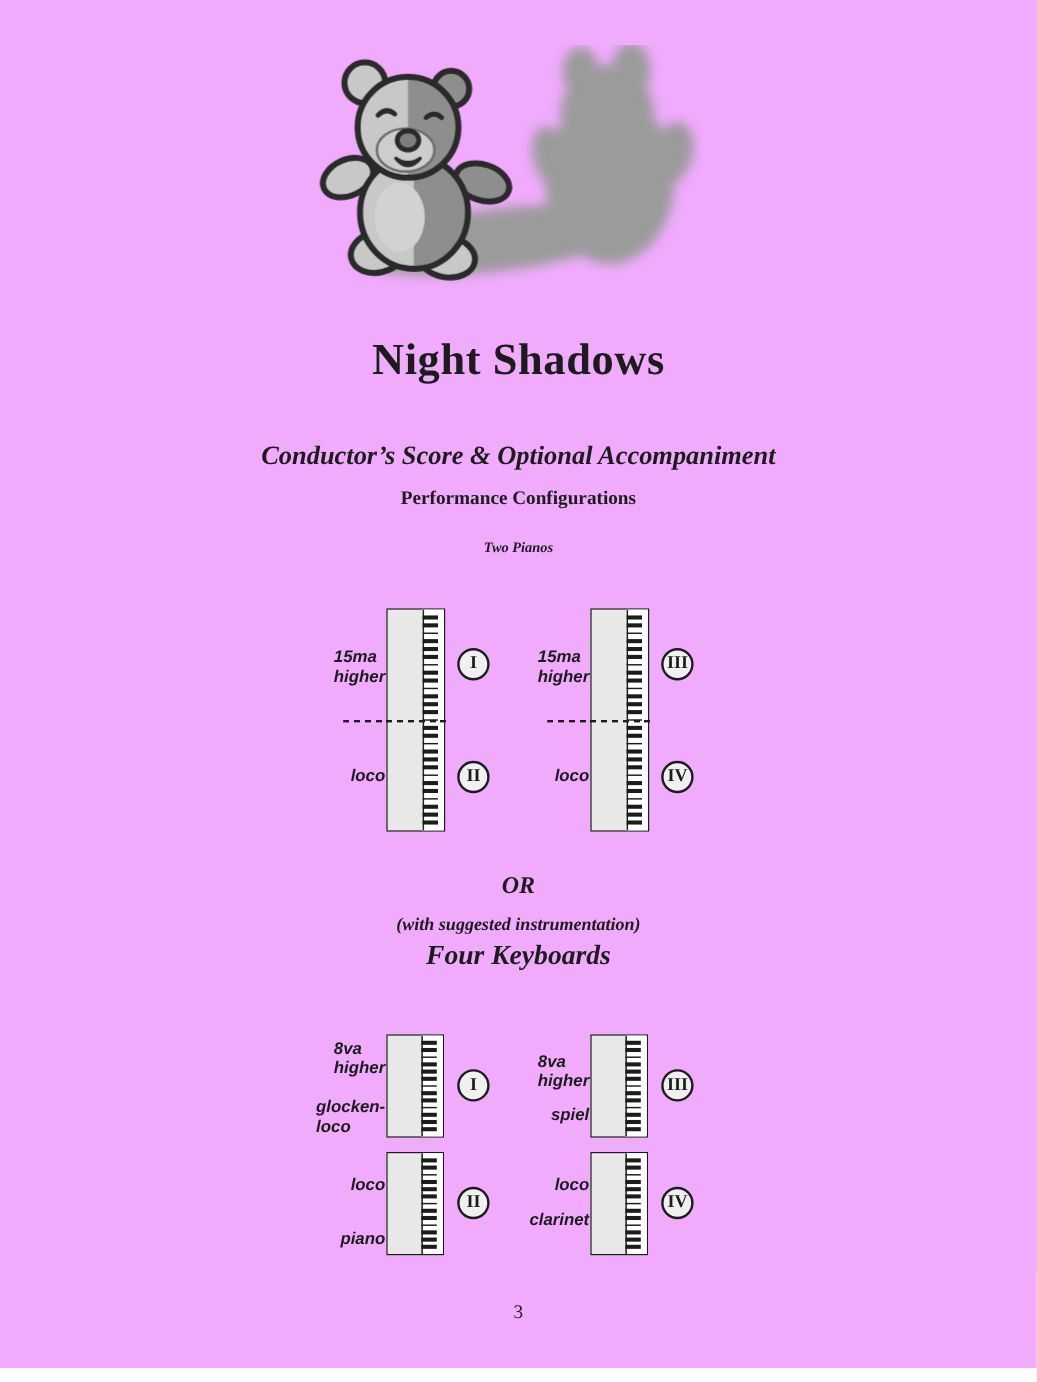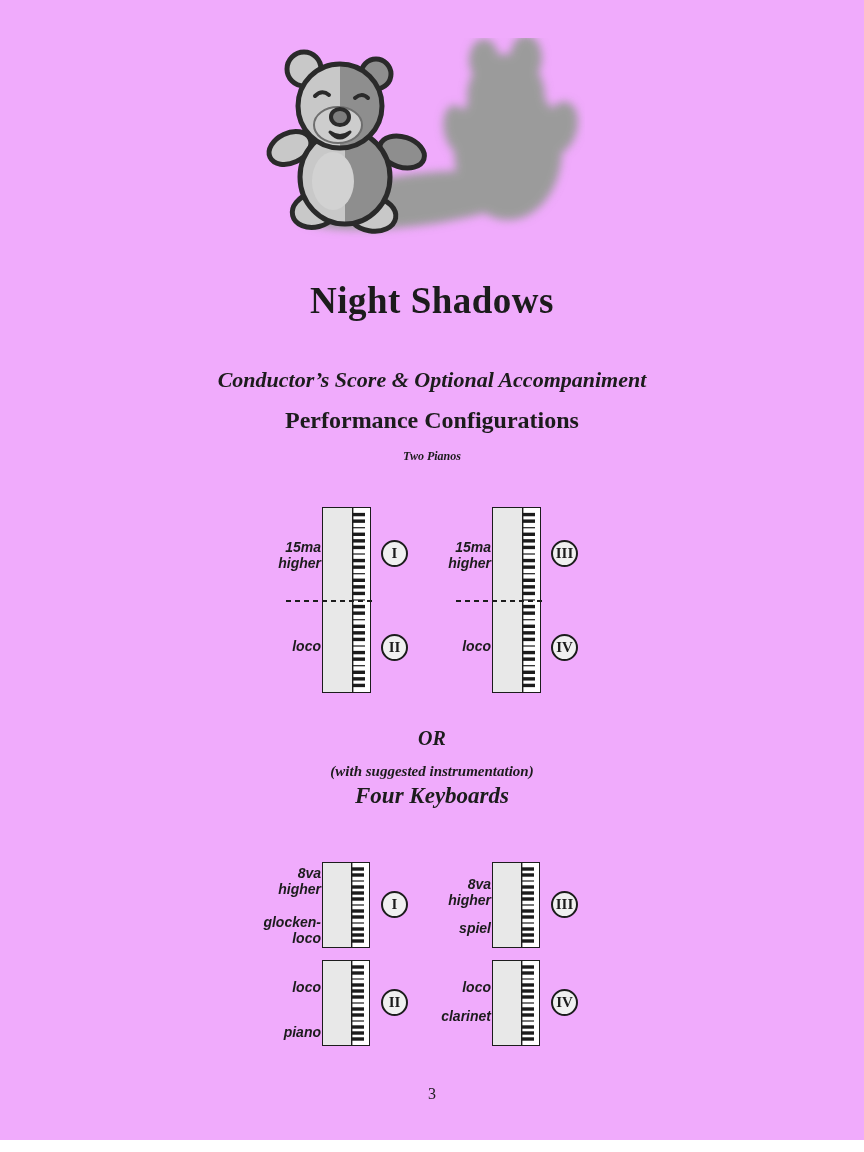--- a/index.html
+++ b/index.html
@@ -5,41 +5,41 @@
   html,body { margin:0; padding:0; background:#ffffff; }
   .page {
     position:relative; width:864px; height:1140px; margin:0 auto;
     background:#f0abfc; overflow:hidden; color:var(--ink,#1c1c1c);
     font-family:"Liberation Serif", serif;
   }
   
   .centered { position:absolute; left:0; width:100%; text-align:center; margin:0; }
   .title        { top:279px; font-size:37px; font-weight:bold; letter-spacing:.5px; }
   .subtitle     { top:322px; font-size:22px; font-weight:bold; font-style:italic;margin-top:45px; }
-  .h-perf       { top:407px; font-size:24px; font-weight:bold; }
+  .h-perf       { top:407px; font-size:16px; font-weight:bold; }
   .h-two        { top:449px; font-size:12px; font-weight:bold; font-style:italic; }
   .h-or         { top:727px; font-size:20px; font-weight:bold; font-style:italic; }
   .h-four       { top:783px; font-size:23px; font-weight:bold; font-style:italic; }
   .h-four-note  { top:763px; font-size:15px; font-weight:bold; font-style:italic; }
   .page-num     { top:1085px; font-size:16px; }
 
   
   .bear-wrap { position:absolute; left:263px; top:38px; width:322px; height:202px; }
 
   
   .unit { position:absolute; width:245px; }
   .tp-unit { top:507px; height:186px; }
   .fk-unit { height:86px; }
   .col-left  { left:180px; }
   .col-right { left:350px; }
   .fk-top    { top:862px; }
   .fk-bot    { top:960px; }
 
   .lblblock {
-    position:absolute; right:104px; text-align:right;
+    position:absolute; right:104px; text-align:left;
     font-family:"Liberation Sans", sans-serif;
     font-weight:bold; font-style:italic; font-size:14px; line-height:16px;
     white-space:nowrap;
   }
   .lblblock span { display:block; }
   .tp-unit .reg { top:32px; }
   .tp-unit .low { top:131px; }
   .fk1 .reg { top:3px; }   .fk1 .inst { top:52px; }
   .fk2 .reg { top:19px; }  .fk2 .inst { top:64px; }
   .fk3 .reg { top:14px; }  .fk3 .inst { top:58px; }

